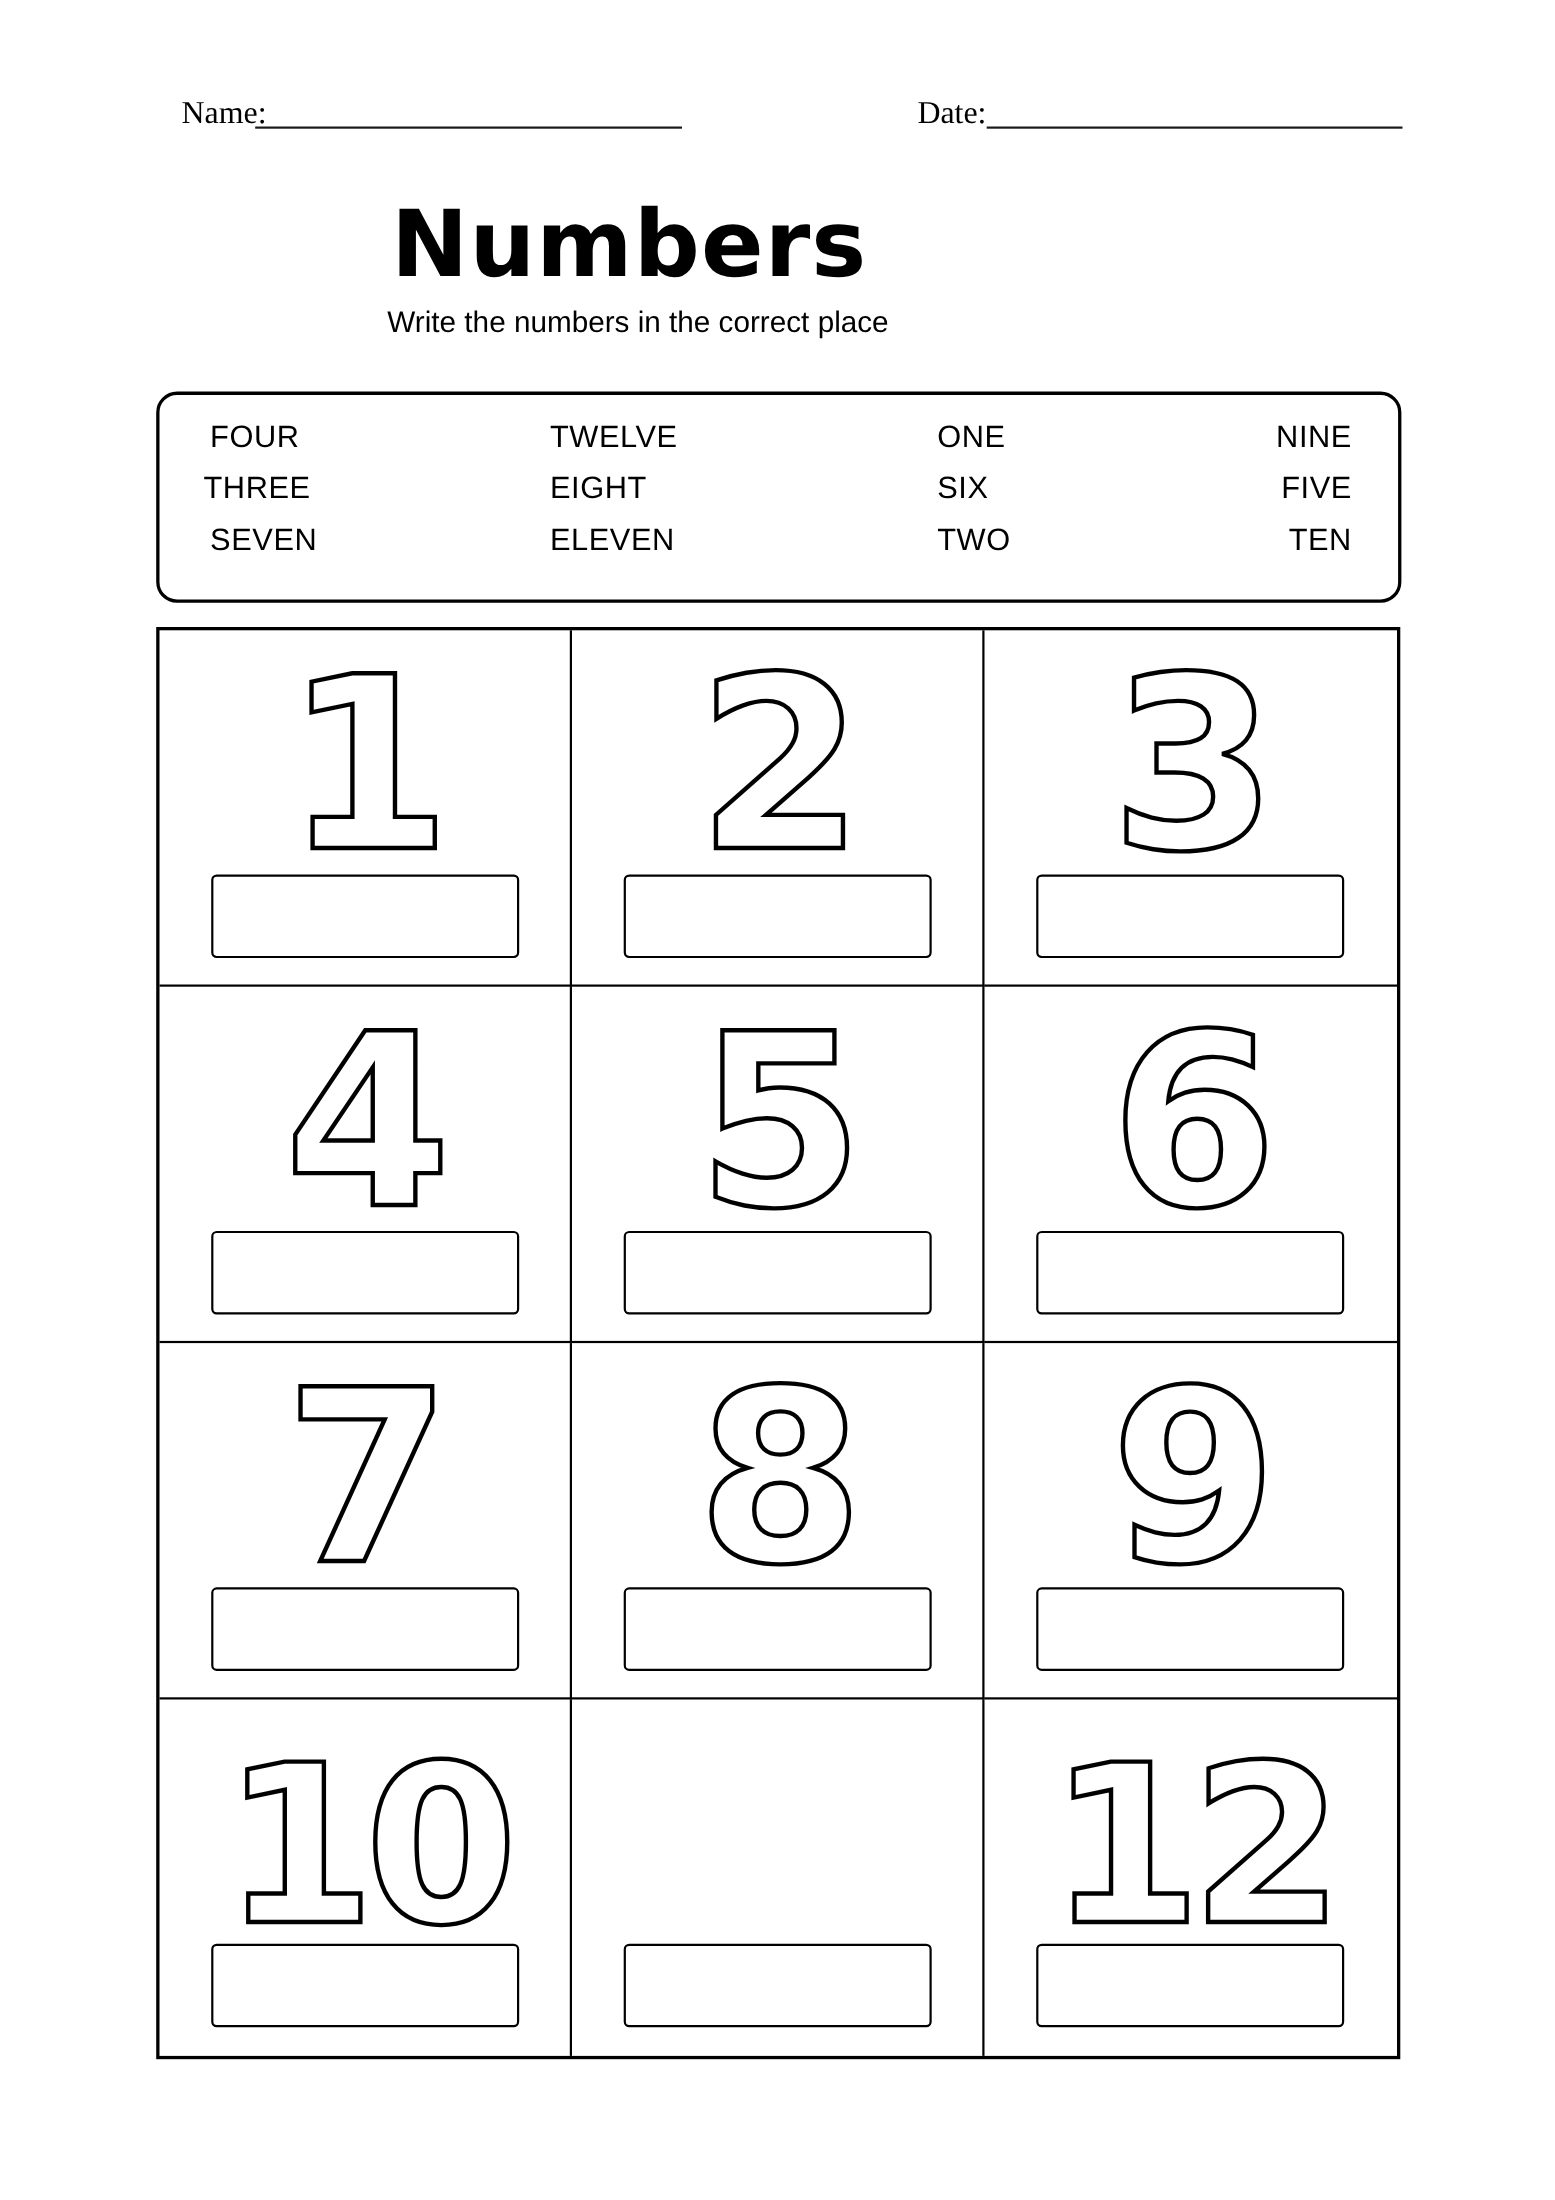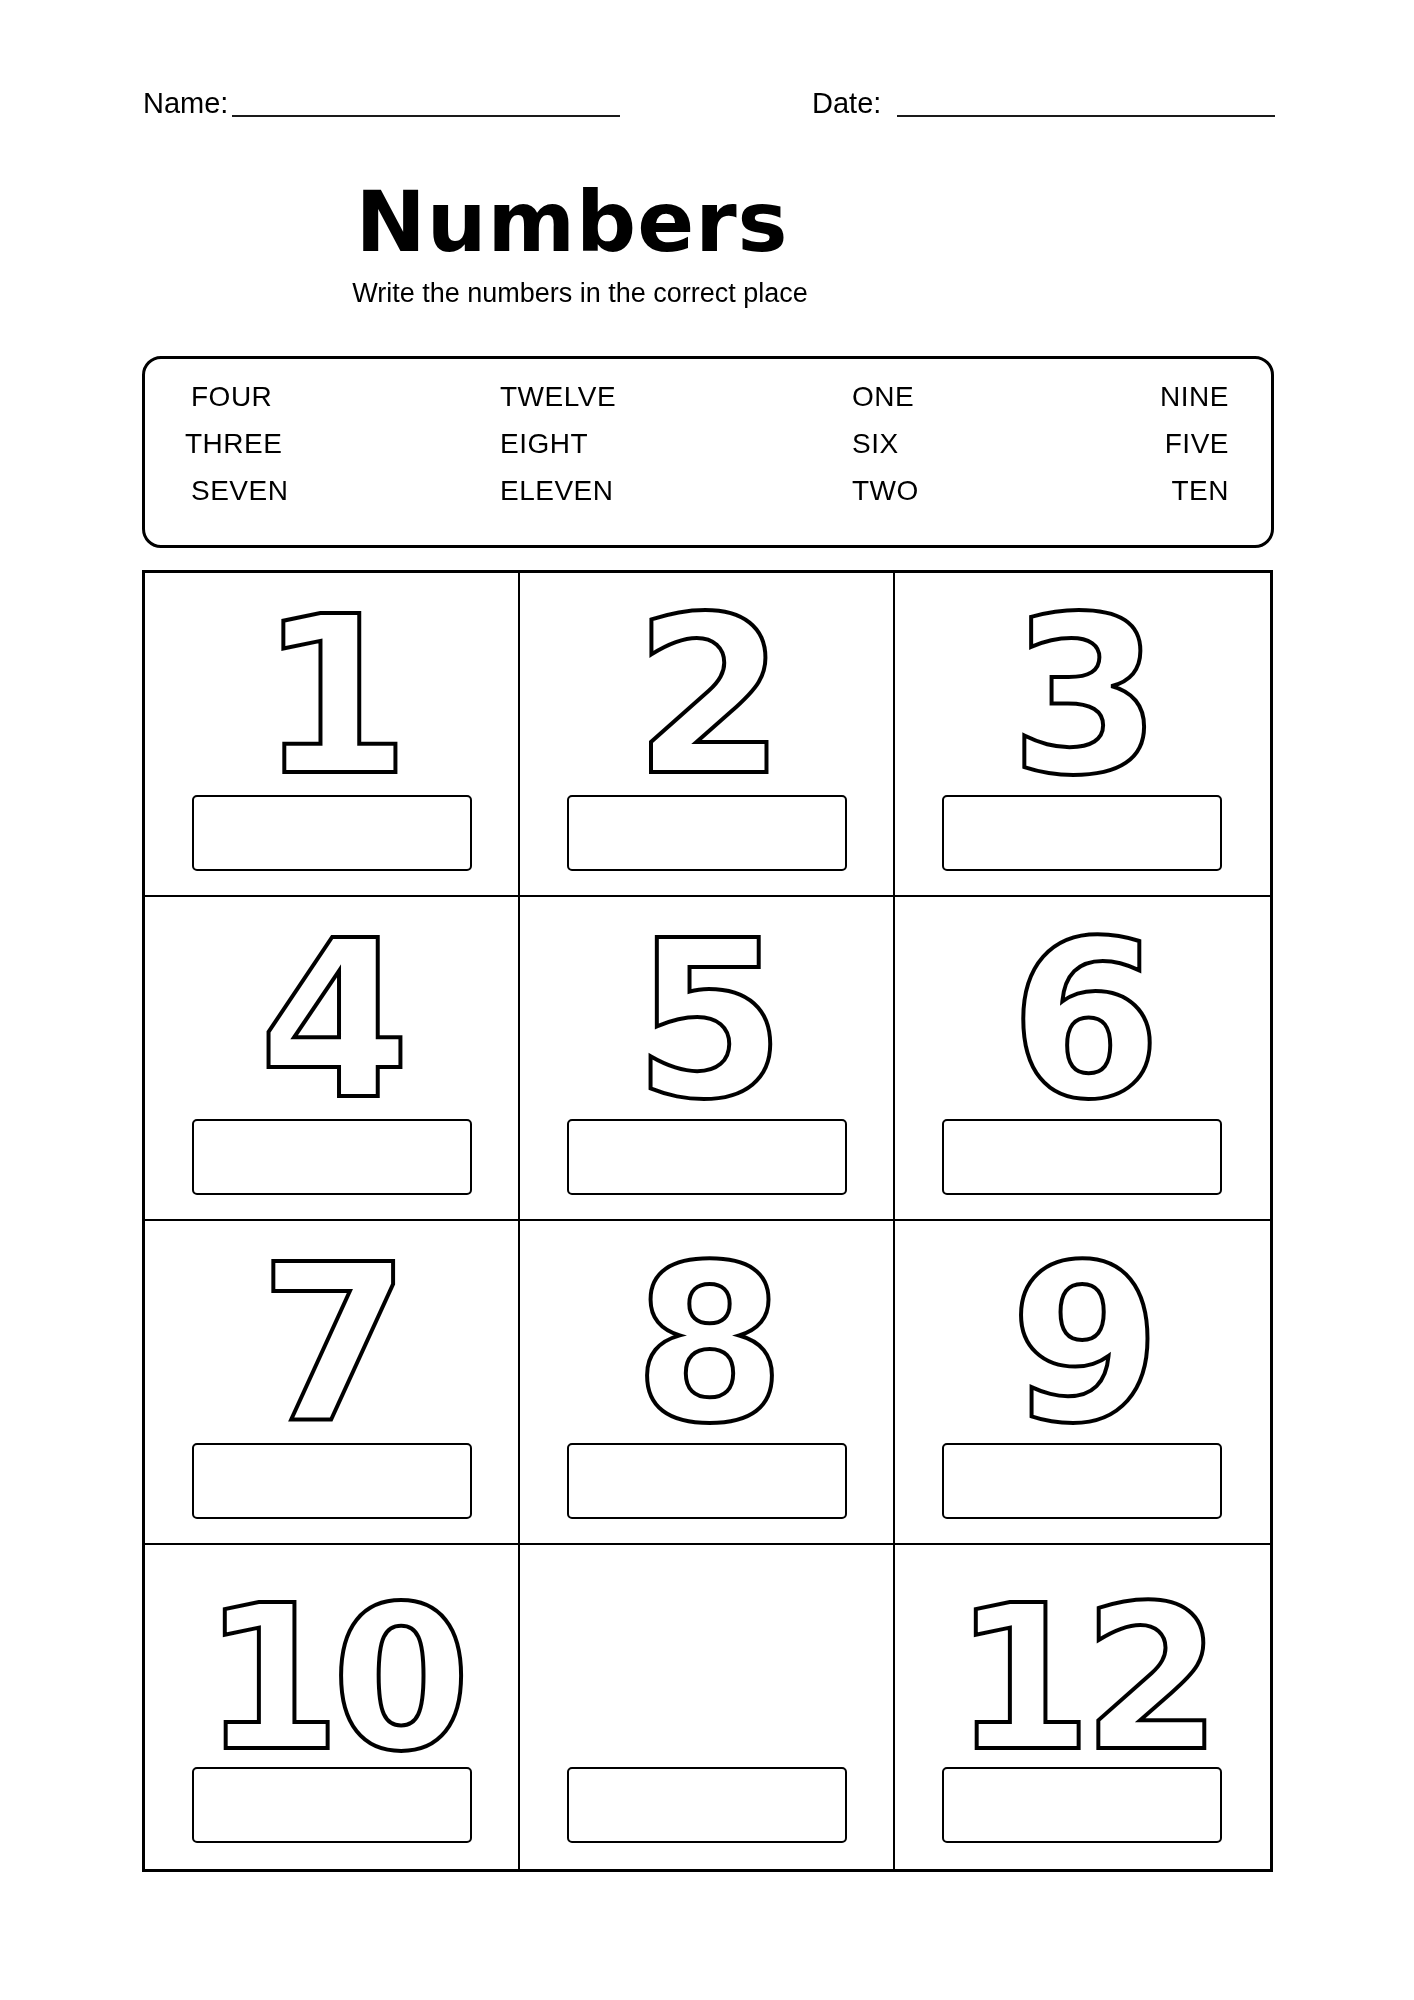--- a/index.html
+++ b/index.html
@@ -1,17 +1,17 @@
 <!DOCTYPE html>
 <html><head>
 <meta charset="utf-8">
 <style>
   html, body { margin: 0; padding: 0; background: #ffffff; }
   body { width: 1414px; height: 2000px; position: relative; overflow: hidden; color: #000; font-family: "DejaVu Sans", sans-serif; }
-  .hdr-label { position: absolute; top: 86px; font-size: 29px; line-height: 34px; font-family: Liberation Sans, sans-serif; }
+  .hdr-label { position: absolute; top: 86px; font-size: 29px; line-height: 34px; font-family: Liberation Serif, serif; margin-left: 22px; }
   .hdr-line { position: absolute; top: 115px; height: 0; border-top: 2.5px solid #1a1a1a; }
   .title { position: absolute; left: 0; width: 1144px; top: 172px; text-align: center; font-size: 84px; line-height: 100px; font-weight: bold; letter-spacing: 1px; font-family: "DejaVu Sans", sans-serif; }
   .subtitle { position: absolute; left: 0; width: 1160px; top: 276px; text-align: center; font-size: 27px; line-height: 34px; font-family: "Liberation Sans", sans-serif; }
   .wordbank { position: absolute; left: 142px; top: 356px; width: 1126px; height: 186px; border: 3.5px solid #000; border-radius: 19px; box-sizing: content-box; }
   .word { position: absolute; font-size: 28px; line-height: 32px; font-family: "Liberation Sans", sans-serif; letter-spacing: 0.5px; }
   .word.right { text-align: right; }
   .grid { position: absolute; left: 142px; top: 570px; width: 1131px; height: 1302px; border: 3px solid #000; box-sizing: border-box; display: grid; grid-template-columns: repeat(3, 1fr); grid-template-rows: repeat(4, 1fr); }
   .cell { position: relative; border-right: 2.5px solid #000; border-bottom: 2.5px solid #000; }
   .cell:nth-child(3n) { border-right: none; }
   .cell:nth-last-child(-n+3) { border-bottom: none; }

